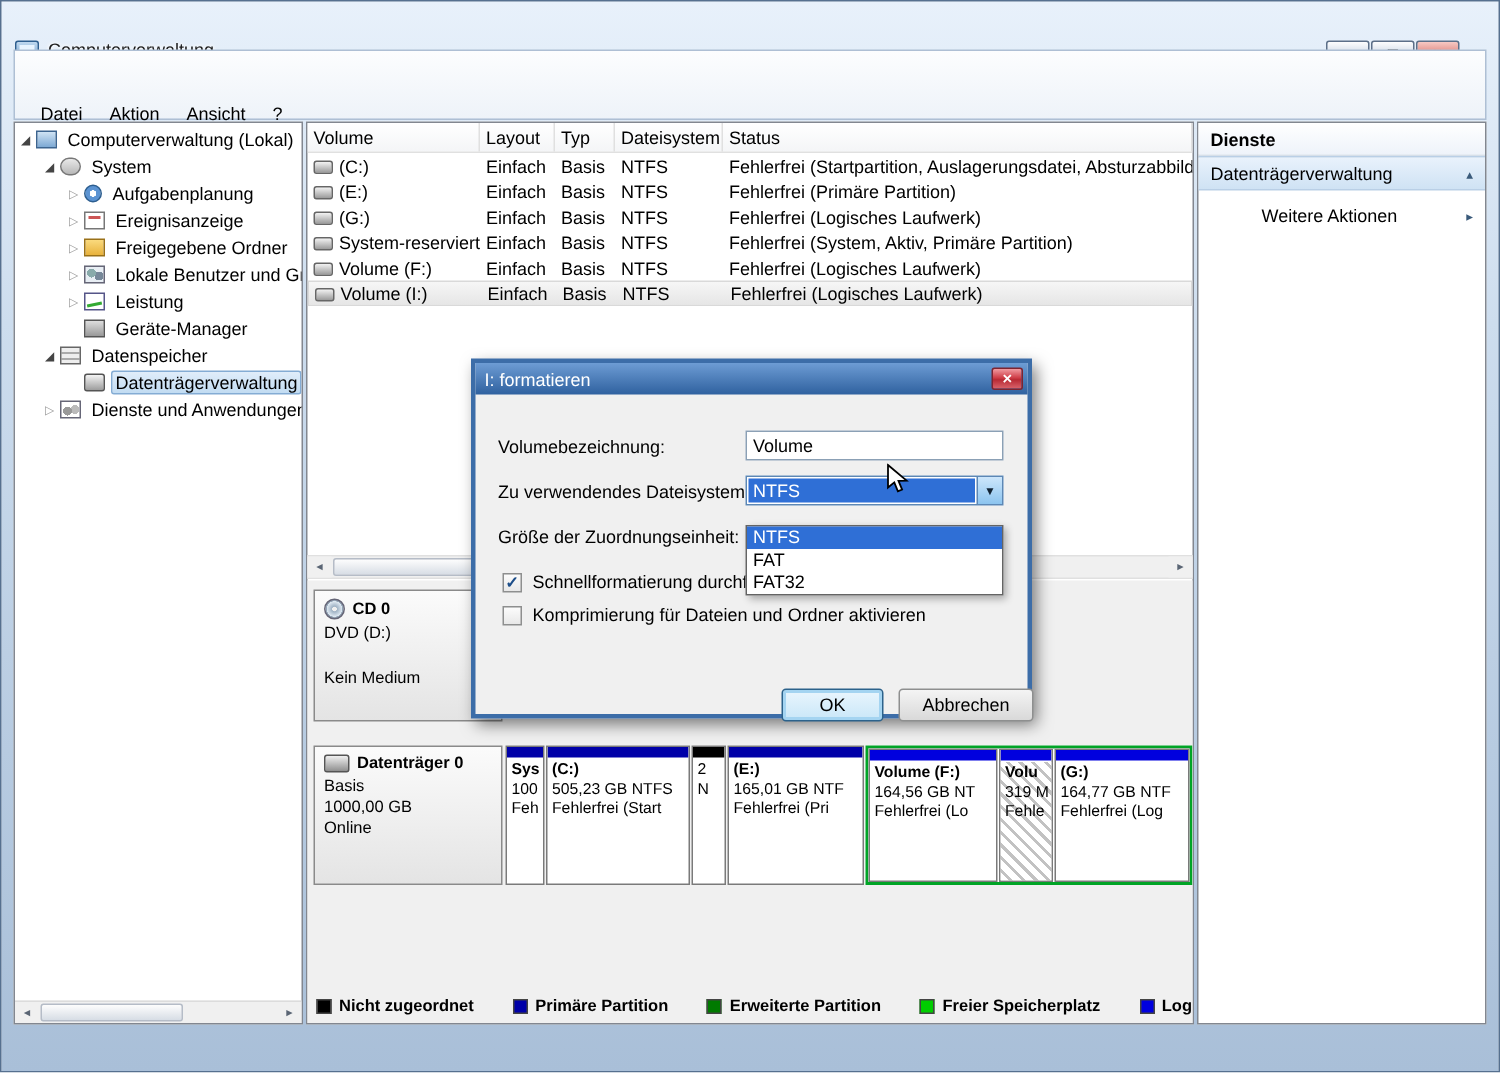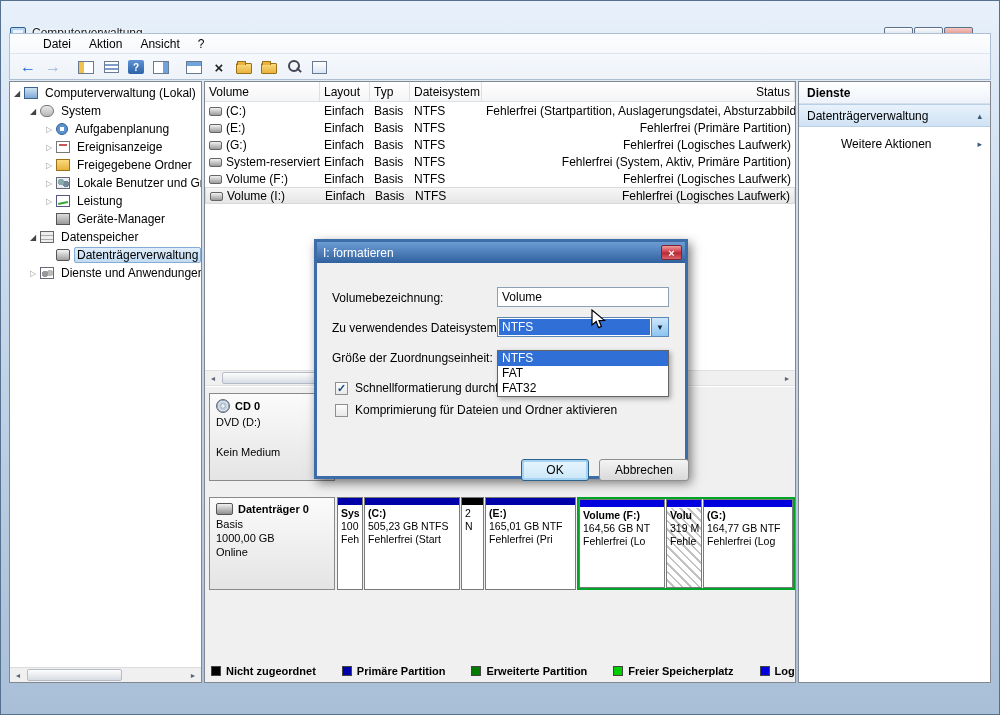--- a/index.html
+++ b/index.html
@@ -17,21 +17,21 @@
   .app-icon:after { content:""; position:absolute; left:2px; top:2px; right:2px; bottom:4px; background:#e8f4ff; }
   .title-text { position:absolute; left:31px; top:7px; color:#1c1c1c; text-shadow:0 0 3px #fff, 0 0 3px #fff; }
   .winbtns { position:absolute; right:10px; top:8px; display:flex; }
   .wbtn { width:29px; height:17px; border:1px solid #5c6f88; background:linear-gradient(#fdfdfe,#d2dce8 50%,#bccadb 51%,#dfe9f4);
     display:flex; align-items:center; justify-content:center; font-size:11px; color:#333; margin-left:1px; border-radius:2px; }
   .wbtn.close { background:linear-gradient(#f6c8c3,#e08b84 50%,#ce6a62 51%,#e7a49d); color:#5b1612; }
 
   
   .bandbox { position:absolute; top:32px; left:8px; right:8px; height:47px;
     background:linear-gradient(#fcfdfe,#eef3f9); border:1px solid #aebfd4; }
-  .menubar { height:20px; display:flex; align-items:center; padding-left:24px; border-bottom:1px solid #dde6f0; }
+  .menubar { height:20px; display:flex; align-items:center; padding-left:8px; border-bottom:1px solid #dde6f0;margin-top:32px; }
   .menu-item { padding:2px 9px; }
   .toolbar { height:26px; display:flex; align-items:center; padding-left:6px; }
   .tb { width:24px; height:23px; display:flex; align-items:center; justify-content:center; border-radius:2px; margin-right:1px; }
   .tb-sep { width:8px; } 
   .arr-back { color:#1464dc; font-size:16px; font-weight:bold; }
   .arr-fwd  { color:#9ab6d8; font-size:16px; font-weight:bold; }
   .ic-box { position:relative; width:16px; height:13px; border:1px solid #6a7a90; background:#fff; }
   .ic-box.leftgold:after { content:""; position:absolute; left:0; top:0; bottom:0; width:5px; background:#f3c24e; }
   .ic-box.rightblue:after { content:""; position:absolute; right:0; top:0; bottom:0; width:5px; background:#6ea3dc; }
   .ic-box.toprow:after { content:""; position:absolute; left:0; top:0; right:0; height:4px; background:#6ea3dc; }
@@ -79,21 +79,21 @@
   .sb-btn { position:absolute; top:0; width:16px; height:14px; background:#f0f0f0; color:#5a6574; font-size:7px; display:flex; align-items:center; justify-content:center; }
   .sb-thumb { position:absolute; top:1px; height:12px; background:linear-gradient(#fdfdfd,#d7dde5); border:1px solid #b5bcc7; border-radius:2px; }
 
   
   .vol-list { position:absolute; top:0; left:0; right:0; height:288px; overflow:hidden; }
   .vl-header { display:flex; height:20px; border-bottom:1px solid #e0e0e0; background:linear-gradient(#ffffff,#f4f5f7); }
   .vl-hcell { padding:3px 4px; border-right:1px solid #e0e0e0; white-space:nowrap; overflow:hidden; }
   .vl-row { display:flex; height:17px; align-items:center; }
   .vl-row.sel { background:linear-gradient(#f6f6f6,#e6e6e6); border:1px solid #d9d9d9; }
   .vl-cell { padding:0 4px; white-space:nowrap; overflow:hidden; flex:none; }
-  .w0{width:115px;} .w1{width:50px;} .w2{width:40px;} .w3{width:72px;} .w4{flex:1 1 auto;text-align:right;}
+  .w0{width:115px;} .w1{width:50px;} .w2{width:40px;} .w3{width:72px;} .w4{flex:1 1 auto;}
   .vol-ico { display:inline-block; width:13px; height:9px; background:linear-gradient(#f2f2f2,#9b9b9b); border:1px solid #666; border-radius:2px; margin-right:4px; vertical-align:-1px; }
 
   .center-hscroll { position:absolute; top:288px; left:0; right:0; height:16px; background:#f0f0f0; border-top:1px solid #e0e0e0; border-bottom:1px solid #e0e0e0; }
 
   
   .graphic { position:absolute; top:305px; left:0; right:0; bottom:0; background:#f0f0f0; overflow:hidden; }
   .devbox { position:absolute; left:4px; width:126px; background:linear-gradient(#fbfbfb,#e4e4e4); border:1px solid #8a8a8a; padding:5px 6px; font-size:11px; }
   .devbox .drow { display:flex; align-items:center; margin-bottom:2px; }
   .dev-ico-disk { width:17px; height:12px; background:linear-gradient(#f0f0f0,#8f8f8f); border:1px solid #555; border-radius:2px; margin-right:5px; flex:none; }
   .dev-ico-cd { width:14px; height:14px; border-radius:50%; background:radial-gradient(#f0f0f0 18%, #9fb2c4 20%, #dfe9f2 60%, #8fa2b4 62%, #cfd9e2); border:1px solid #667; margin-right:5px; flex:none; }

